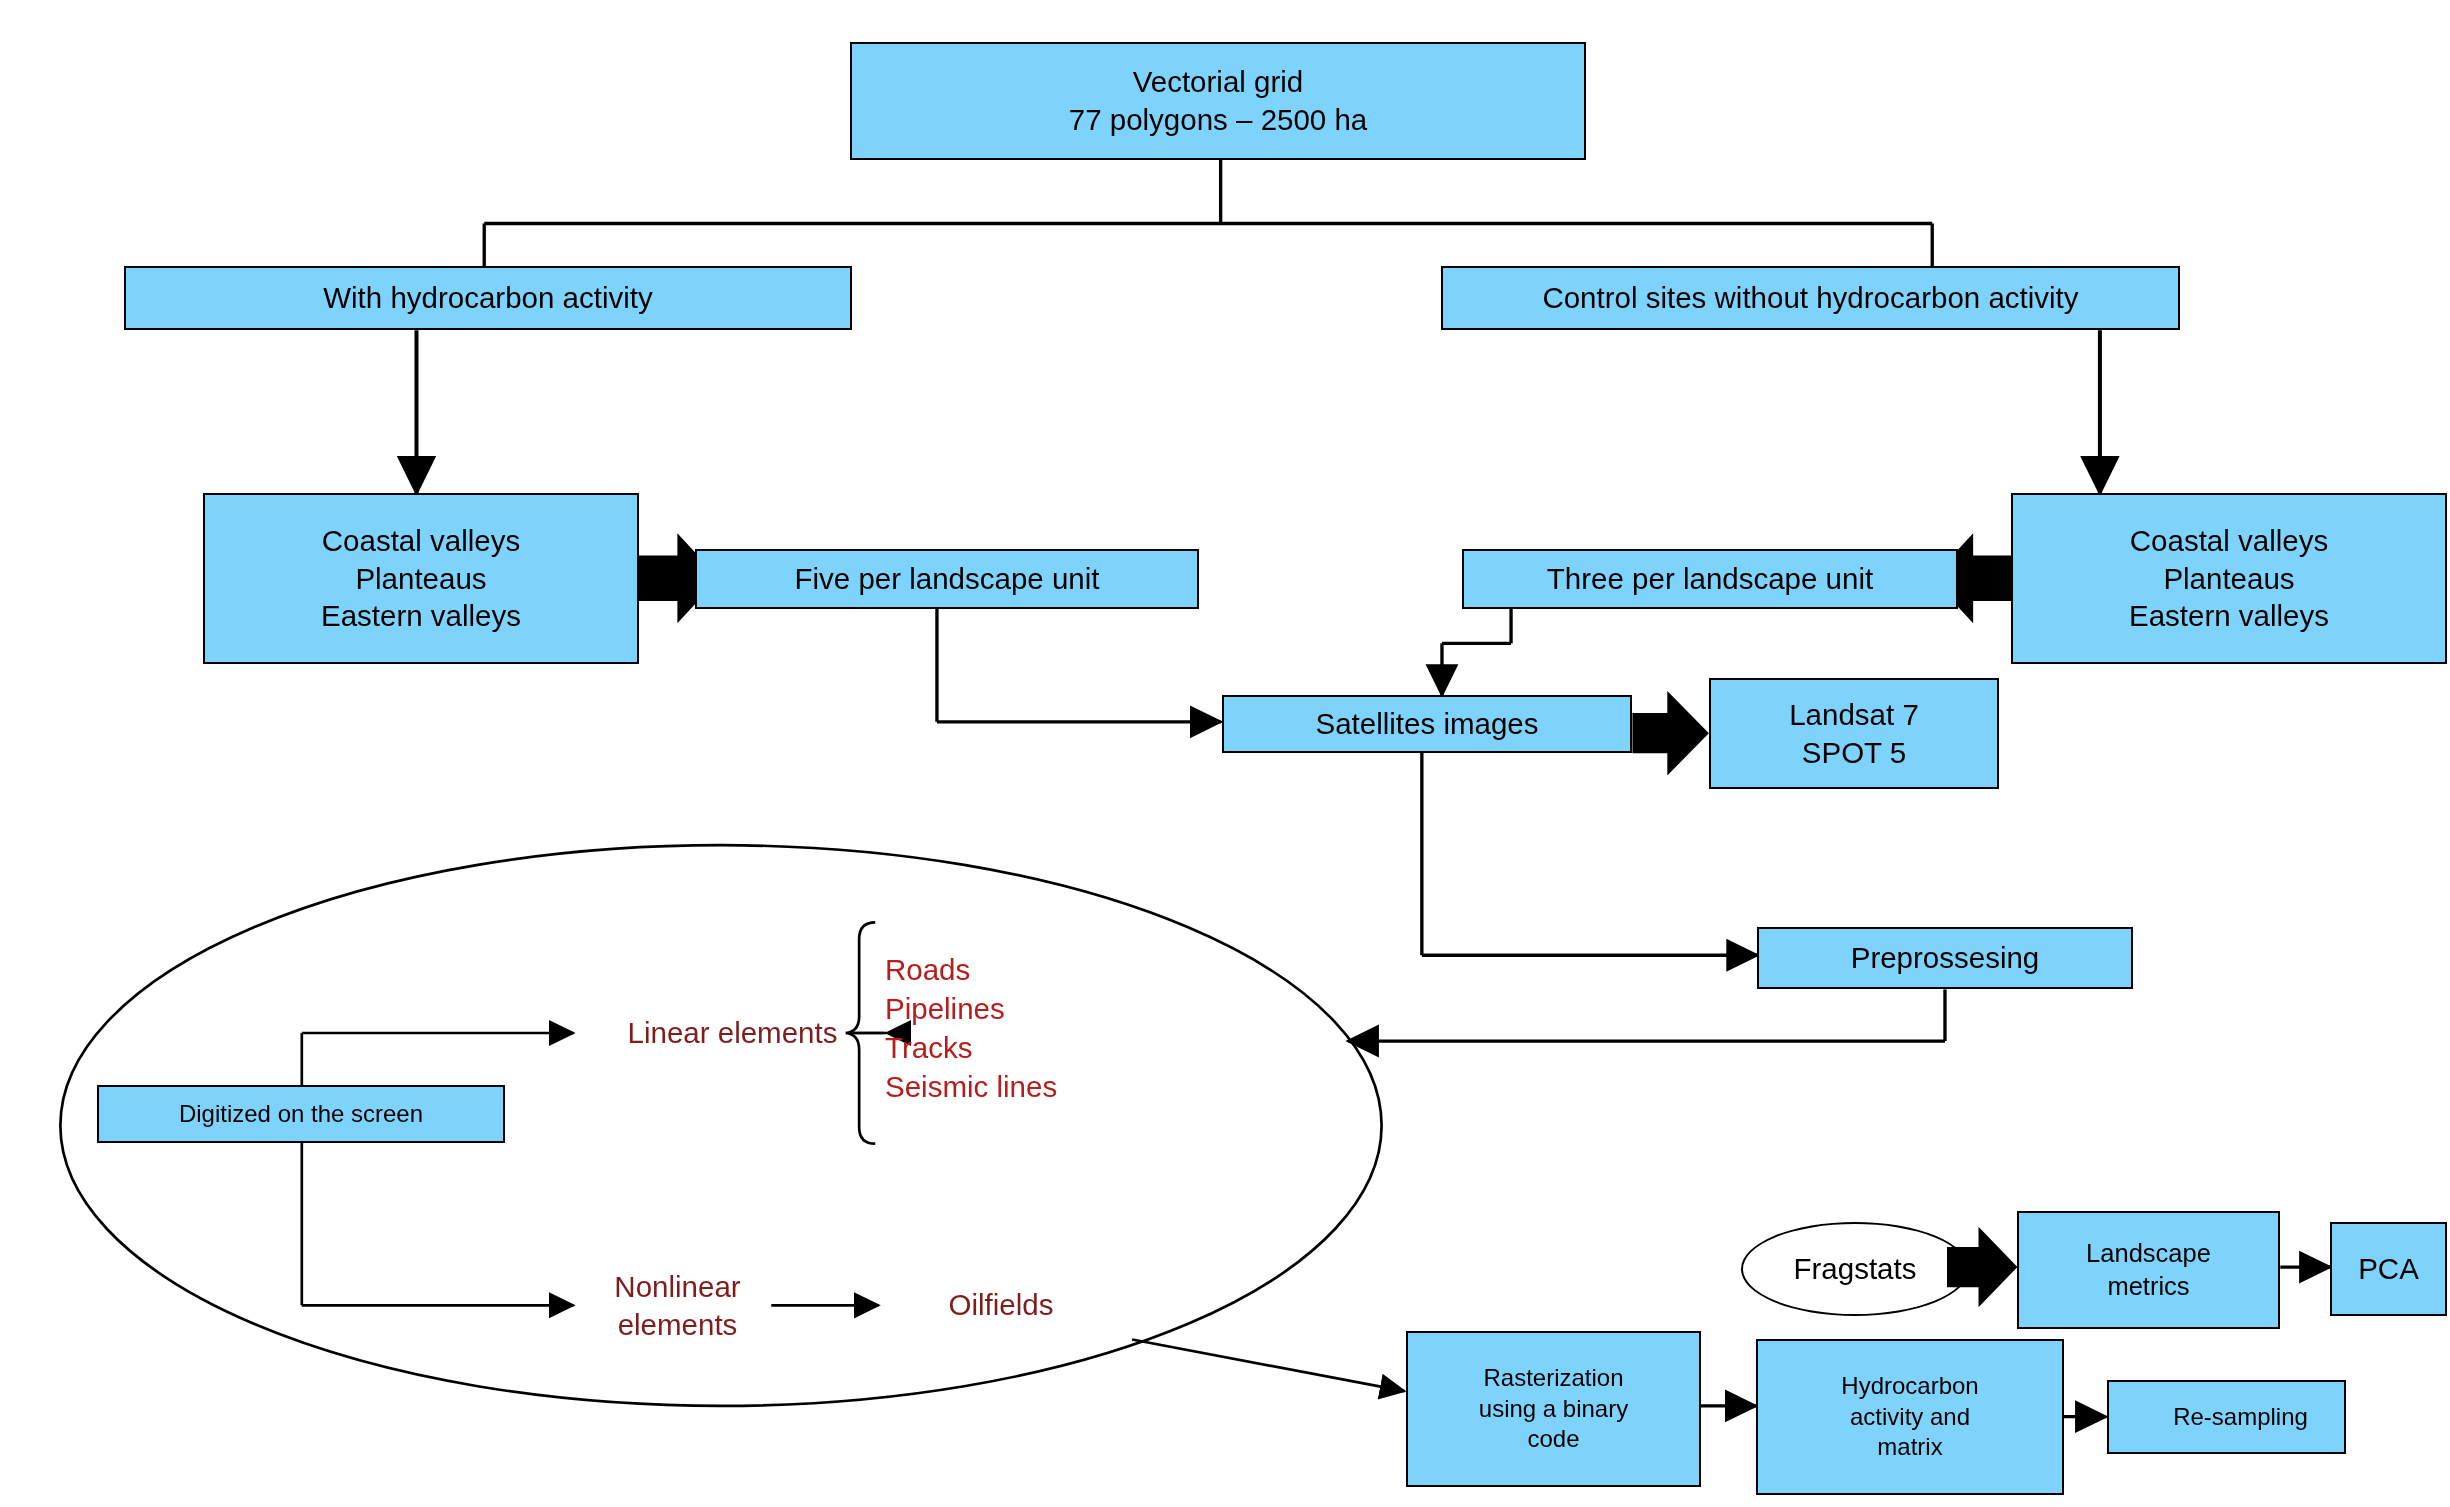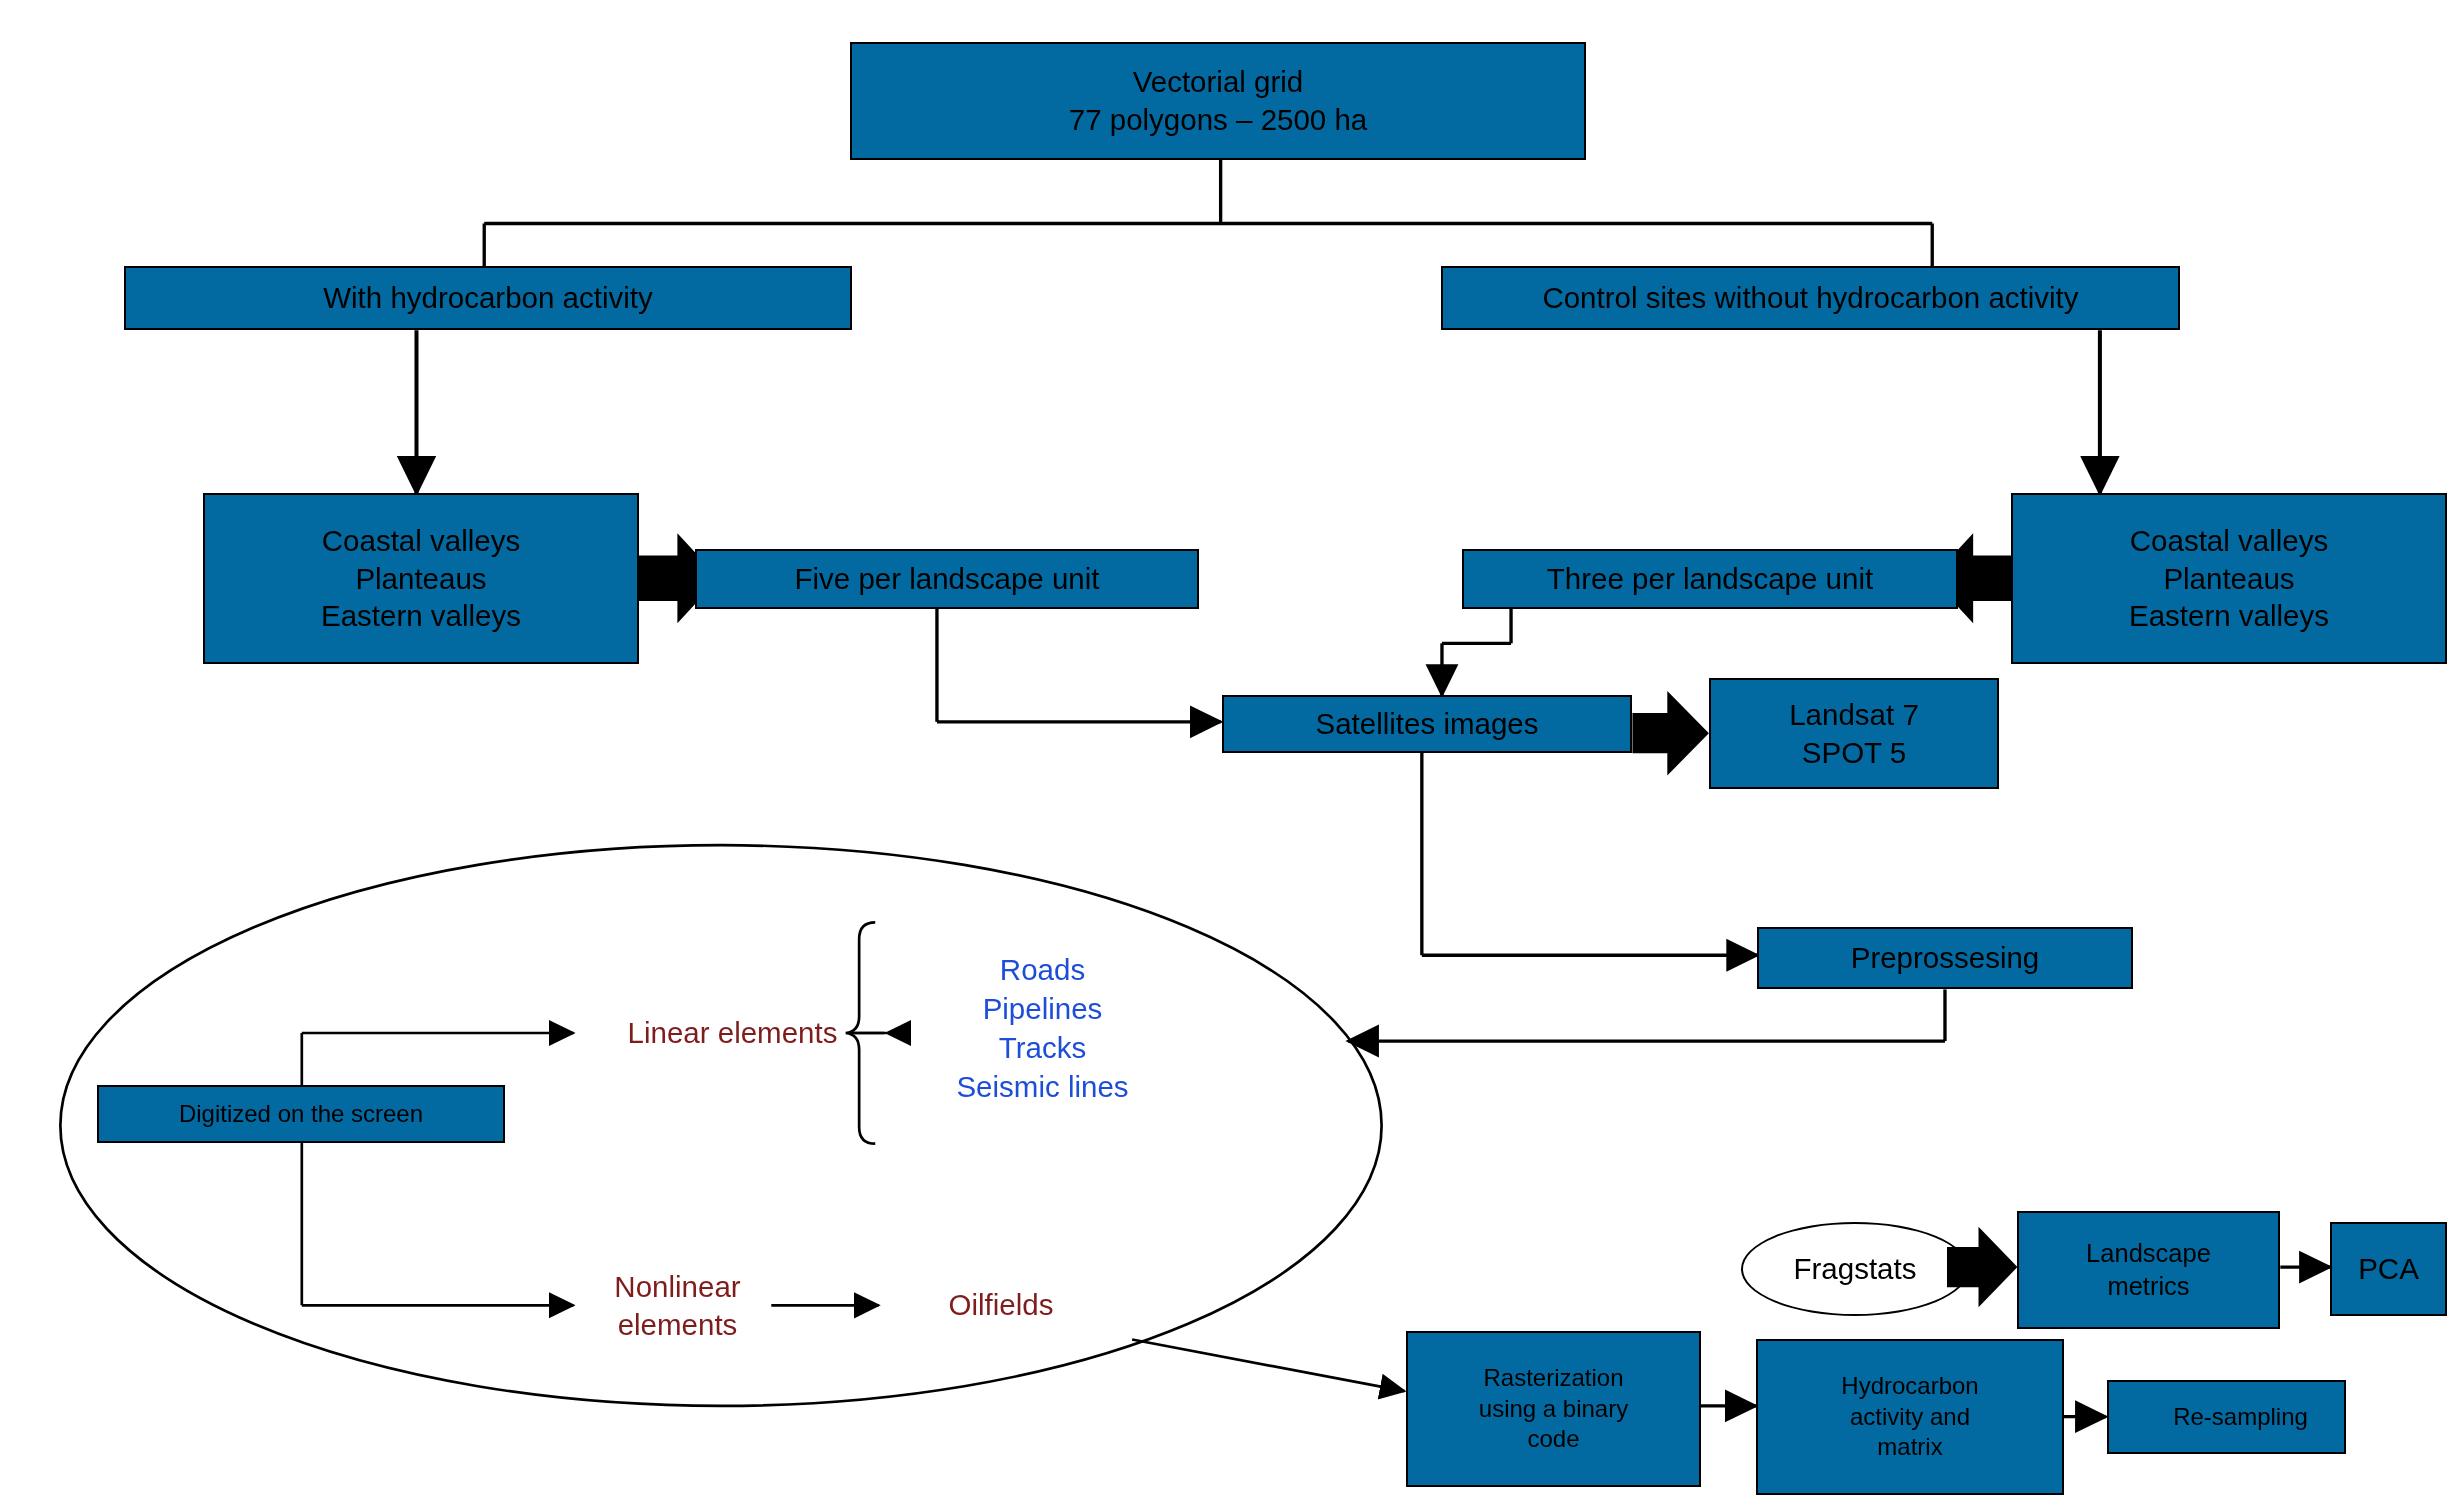--- a/index.html
+++ b/index.html
@@ -3,21 +3,21 @@
 <meta charset="utf-8">
 <style>
   html,body{margin:0;padding:0;background:#ffffff;}
   body{font-family:"Liberation Sans", sans-serif;}
   #stage{position:relative;width:2450px;height:1508px;background:#ffffff;overflow:hidden;}
   svg#canvas{position:absolute;left:0;top:0;width:2450px;height:1508px;}
   .nodebox{
     position:absolute;
     box-sizing:border-box;
     border:2.7px solid #000;
-    background:#0369a1;
+    background:#7dd3fc;
     display:flex;
     align-items:center;
     justify-content:center;
     text-align:center;
     line-height:1.28;
     color:#000;
     white-space:pre-line;
   }
   .nodebox.thin{border-width:2px;}
   .plainlabel{
@@ -25,22 +25,22 @@
     text-align:center;
     color:#7f1d1d;
     line-height:1.26;
     white-space:pre-line;
     display:flex;
     align-items:center;
     justify-content:center;
   }
   .listlabel{
     position:absolute;
-    text-align:center;
-    color:#1d4ed8;
+    text-align:left;
+    color:#b91c1c;
     line-height:1.32;
     white-space:pre-line;
   }
   .ellipsenode{
     position:absolute;
     box-sizing:border-box;
     border:2px solid #000;
     border-radius:50%;
     background:transparent;
     display:flex;

